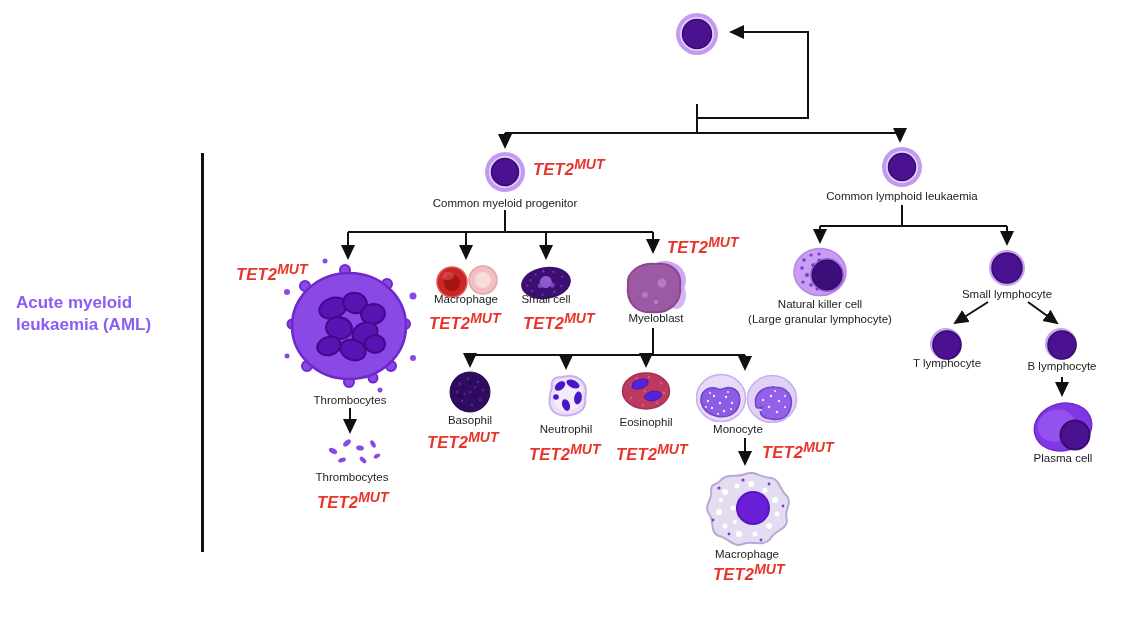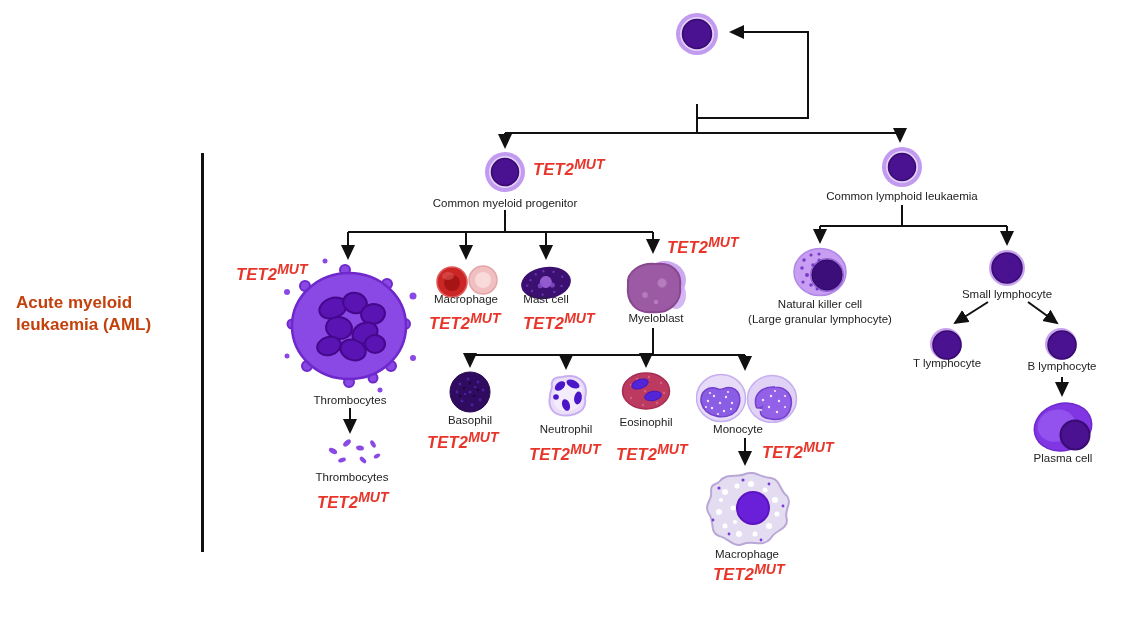--- a/index.html
+++ b/index.html
@@ -7,21 +7,21 @@
     position:relative;width:1134px;height:636px;background:#ffffff;overflow:hidden;
     font-family:"Liberation Sans","DejaVu Sans",sans-serif;color:#1a1a1a;
   }
   .lbl{position:absolute;transform:translateX(-50%);text-align:center;
        font-size:11.5px;line-height:15px;color:#222;white-space:nowrap;}
   .mut{position:absolute;color:#e8352a;font-weight:bold;font-style:italic;
        font-size:16.5px;letter-spacing:.2px;white-space:nowrap;}
   .mut sup{font-size:14px;font-weight:bold;font-style:italic;vertical-align:6px;letter-spacing:0;}
   .cell{position:absolute;}
   .side-label{position:absolute;left:16px;top:292px;font-weight:bold;font-size:17px;
-       line-height:22px;color:#c2410c;}
+       line-height:22px;color:#8b5cf6;}
   .aml-line{position:absolute;left:201px;top:153px;width:3px;height:399px;background:#111;}
   #wires{position:absolute;left:0;top:0;}
 </style>
 </head>
 <body>
 
 <div id="stage">
 
   <svg id="wires" width="1134" height="636">
     <defs>
@@ -329,21 +329,21 @@
       <ellipse cx="27" cy="26" rx="19" ry="16" fill="#9b5ef2" opacity="0.7"></ellipse>
     </g>
     <circle cx="45" cy="37" r="14.5" fill="#4a1191" stroke="#3a0b72" stroke-width="2"></circle>
   </svg>
 
   <div class="lbl" style="left:505px;top:196px">Common myeloid progenitor</div>
   <div class="lbl" style="left:902px;top:189px">Common lymphoid leukaemia</div>
   <div class="lbl" style="left:350px;top:393px">Thrombocytes</div>
   <div class="lbl" style="left:352px;top:470px">Thrombocytes</div>
   <div class="lbl" style="left:466px;top:292px">Macrophage</div>
-  <div class="lbl" style="left:546px;top:292px">Mast cell</div>
+  <div class="lbl" style="left:546px;top:292px">Small cell</div>
   <div class="lbl" style="left:656px;top:311px">Myeloblast</div>
   <div class="lbl" style="left:470px;top:413px">Basophil</div>
   <div class="lbl" style="left:566px;top:422px">Neutrophil</div>
   <div class="lbl" style="left:646px;top:415px">Eosinophil</div>
   <div class="lbl" style="left:738px;top:422px">Monocyte</div>
   <div class="lbl" style="left:747px;top:547px">Macrophage</div>
   <div class="lbl" style="left:820px;top:297px">
     <div>Natural killer cell</div>
     <div>(Large granular lymphocyte)</div>
   </div>

